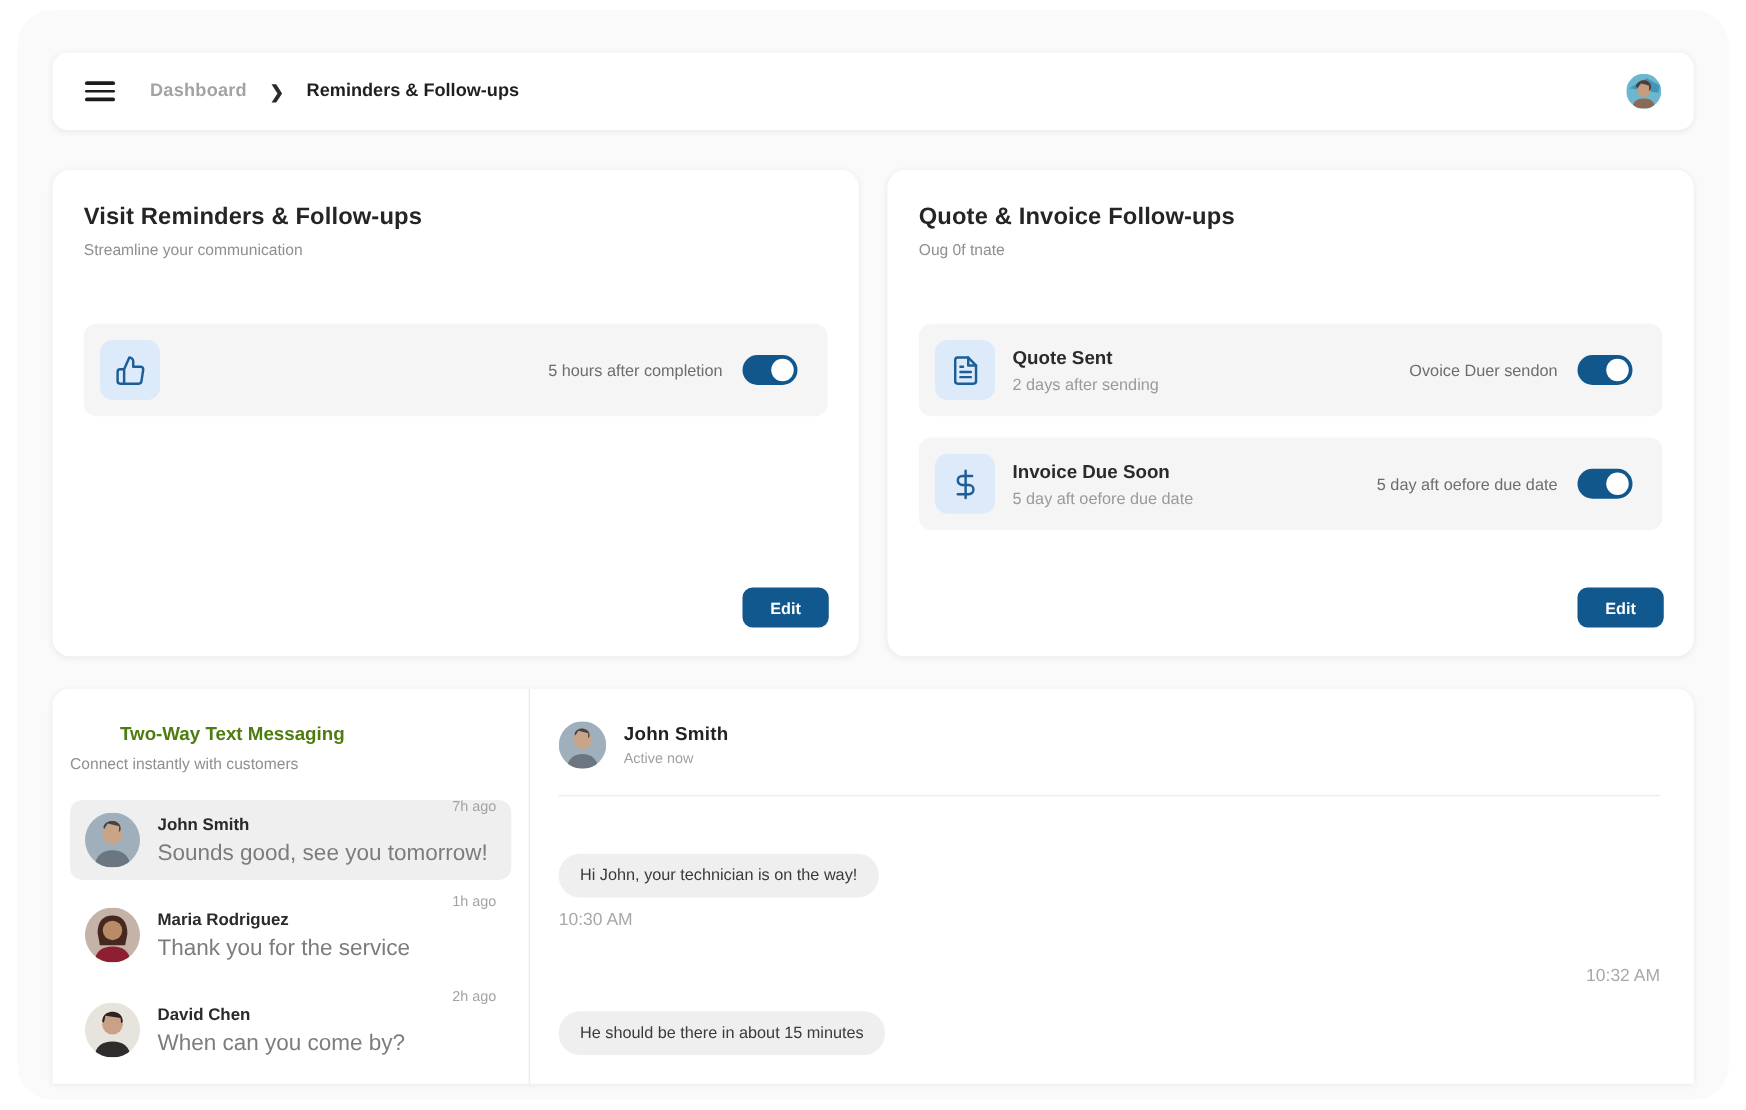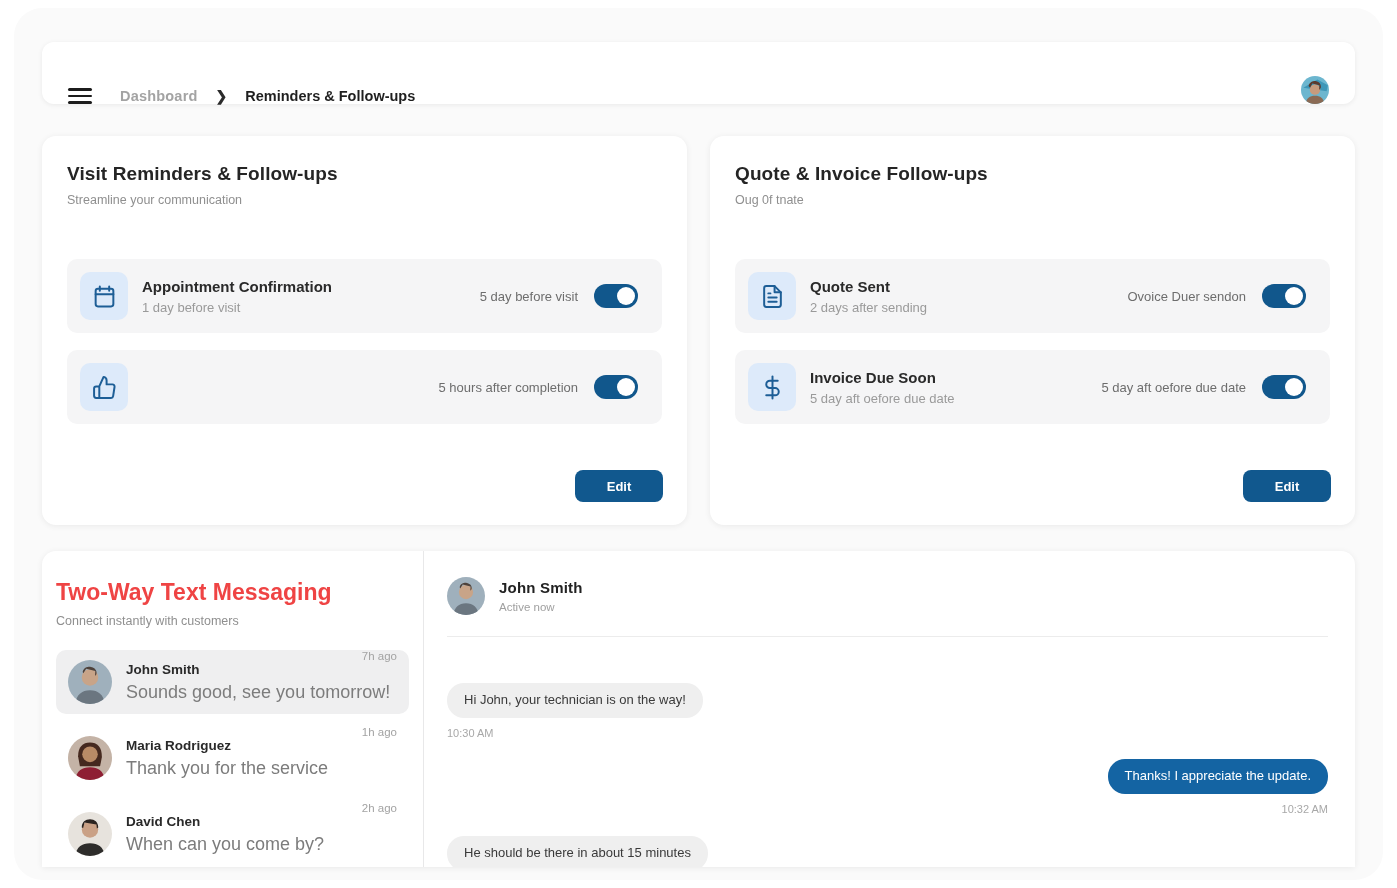--- a/index.html
+++ b/index.html
@@ -1,21 +1,21 @@
 <!DOCTYPE html>
 <html><head>
 <meta charset="utf-8">
 <style>
   * { margin:0; padding:0; box-sizing:border-box; }
   html,body { width:1397px; height:888px; background:#ffffff; font-family:"Liberation Sans", sans-serif; overflow:hidden; }
   .canvas { position:absolute; left:14px; top:8px; right:14px; bottom:8px; background:#fafafa; border-radius:28px; overflow:hidden; }
 
   
   .topbar { position:absolute; left:28px; right:28px; top:34px; height:62px; background:#ffffff; border-radius:12px;
-            box-shadow:0 1px 5px rgba(0,0,0,.07); display:flex; align-items:flex-end; padding:0 26px; }
+            box-shadow:0 1px 5px rgba(0,0,0,.07); display:flex; align-items:center; padding:0 26px; }
   .hamburger { width:24px; height:16px; display:flex; flex-direction:column; justify-content:space-between; cursor:pointer; }
   .hamburger span { display:block; height:2.6px; background:#1c1c1c; border-radius:2px; }
   .crumb-parent { margin-left:28px; font-size:14.5px; font-weight:700; color:#a3a3a3; letter-spacing:.2px; }
   .crumb-chevron { margin:0 18px; color:#2b2b2b; font-size:14px; font-weight:700; }
   .crumb-current { font-size:14.5px; font-weight:700; color:#1f1f1f; }
   .topbar .avatar { margin-left:auto; }
 
   
   .avatar { border-radius:50%; overflow:hidden; flex:none; position:relative; }
   .avatar svg { display:block; width:100%; height:100%; }
@@ -28,28 +28,28 @@
   .setting-rows { margin-top:52px; }
   .setting-row { height:74px; background:#f5f5f6; border-radius:10px; display:flex; align-items:center; padding:0 24px 0 13px; margin-bottom:17px; }
   .icon-tile { width:48px; height:48px; border-radius:10px; background:#ddeafa; display:flex; align-items:center; justify-content:center; flex:none; }
   .icon-tile svg { width:25px; height:25px; stroke:#1d5e96; fill:none; stroke-width:1.9; stroke-linecap:round; stroke-linejoin:round; }
   .setting-text { margin-left:14px; }
   .setting-title { font-size:15px; font-weight:700; color:#2a2a2a; }
   .setting-sub { font-size:13px; color:#9a9a9a; margin-top:5px; }
   .setting-value { margin-left:auto; font-size:13px; color:#6d6d6d; padding-right:16px; white-space:nowrap; }
   .toggle { width:44px; height:24px; border-radius:12px; background:#11578c; position:relative; flex:none; cursor:pointer; }
   .toggle .knob { position:absolute; top:3px; right:3px; width:18px; height:18px; border-radius:50%; background:#ffffff; }
-  .edit-btn { position:absolute; right:24px; bottom:23px; width:88px; height:32px; border:none; border-radius:8px; background:#11588e;
+  .edit-btn { position:absolute; right:24px; bottom:23px; width:69px; height:32px; border:none; border-radius:8px; background:#11588e;
               color:#ffffff; font-size:13px; font-weight:700; font-family:"Liberation Sans", sans-serif; cursor:pointer; }
 
   
   .messaging-card { position:absolute; left:28px; right:28px; top:543px; height:316px; background:#ffffff; border-radius:14px 14px 0 0;
                     box-shadow:0 1px 6px rgba(0,0,0,.07); display:flex; overflow:hidden; }
   .msg-left { width:382px; flex:none; border-right:1px solid #e8e8e9; padding:28px 14px 0 14px; }
-  .msg-title { font-size:23px; font-weight:700; color:#ef4444; }
+  .msg-title { font-size:15px; font-weight:700; color:#4d7c0f;margin-left:40px; }
   .msg-sub { font-size:12.5px; color:#8f8f8f; margin-top:8px; }
   .convo-list { margin-top:22px; }
   .convo { display:flex; align-items:center; height:64px; border-radius:10px; padding:0 12px; margin-bottom:12px; cursor:pointer; }
   .convo.selected { background:#efeff0; }
   .convo .avatar { width:44px; height:44px; }
   .convo-text { margin-left:14px; min-width:0; }
   .convo-name { font-size:13.5px; font-weight:700; color:#2a2a2a; }
   .convo-preview { font-size:18px; color:#7c7c7c; margin-top:5px; white-space:nowrap; }
   .convo-time { margin-left:auto; align-self:flex-start; font-size:11.5px; color:#a3a3a3; white-space:nowrap; }
 
@@ -60,21 +60,21 @@
   .chat-name { font-size:15px; font-weight:700; color:#222222; letter-spacing:.2px; }
   .chat-status { font-size:11.5px; color:#a0a0a0; margin-top:5px; }
   .chat-divider { border-bottom:1px solid #ececec; margin-top:21px; }
   .chat-body { margin-top:46px; }
   .bubble-row { display:flex; flex-direction:column; }
   .bubble-row.incoming { align-items:flex-start; }
   .bubble-row.outgoing { align-items:flex-end; }
   .bubble { max-width:70%; padding:10px 17px; font-size:13px; border-radius:17px; line-height:1.15;text-align:right; }
   .bubble.gray { background:#efefef; color:#3a3a3a; }
   .bubble.blue { background:#1464a3; color:#ffffff; }
-  .bubble-time { font-size:11px; color:#a8a8a8; margin-top:9px; }
+  .bubble-time { font-size:14px; color:#a8a8a8; margin-top:9px; }
   .gap1 { height:20px; } .gap2 { height:21px; }
 </style>
 </head>
 <body>
 
 <div class="canvas">
 
   <div class="topbar">
     <div class="hamburger">
         <span></span>
@@ -97,37 +97,20 @@
 
   <div class="cards-row">
 
     <div class="card">
       <div class="card-title">Visit Reminders &amp; Follow-ups</div>
       <div class="card-sub">Streamline your communication</div>
       <div class="setting-rows">
         <div class="setting-row">
           <div class="icon-tile">
             <svg viewBox="0 0 24 24">
-                <path d="M7.5 2.5v4M16.5 2.5v4"></path>
-                <rect x="3.5" y="4.5" width="17" height="17" rx="2.2"></rect>
-                <path d="M3.5 9.8h17"></path>
-              </svg>
-          </div>
-          <div class="setting-text">
-            <div class="setting-title">Appointment Confirmation</div>
-            <div class="setting-sub">1 day before visit</div>
-          </div>
-          <div class="setting-value">5 day before visit</div>
-          <div class="toggle">
-              <div class="knob"></div>
-            </div>
-        </div>
-        <div class="setting-row">
-          <div class="icon-tile">
-            <svg viewBox="0 0 24 24">
                 <path d="M14 9V5a3 3 0 0 0-3-3l-4 9v11h11.28a2 2 0 0 0 2-1.7l1.38-9a2 2 0 0 0-2-2.3zM7 22H4a2 2 0 0 1-2-2v-7a2 2 0 0 1 2-2h3"></path>
               </svg>
           </div>
           <div class="setting-value">5 hours after completion</div>
           <div class="toggle">
               <div class="knob"></div>
             </div>
         </div>
       </div>
       <button class="edit-btn">Edit</button>
@@ -250,21 +233,20 @@
       </div>
       <div class="chat-divider"></div>
 
       <div class="chat-body">
         <div class="bubble-row incoming">
           <div class="bubble gray">Hi John, your technician is on the way!</div>
           <div class="bubble-time">10:30 AM</div>
         </div>
         <div class="gap1"></div>
         <div class="bubble-row outgoing">
-          <div class="bubble blue">Thanks! I appreciate the update.</div>
           <div class="bubble-time">10:32 AM</div>
         </div>
         <div class="gap2"></div>
         <div class="bubble-row incoming">
           <div class="bubble gray">He should be there in about 15 minutes</div>
         </div>
       </div>
     </div>
 
   </div>

